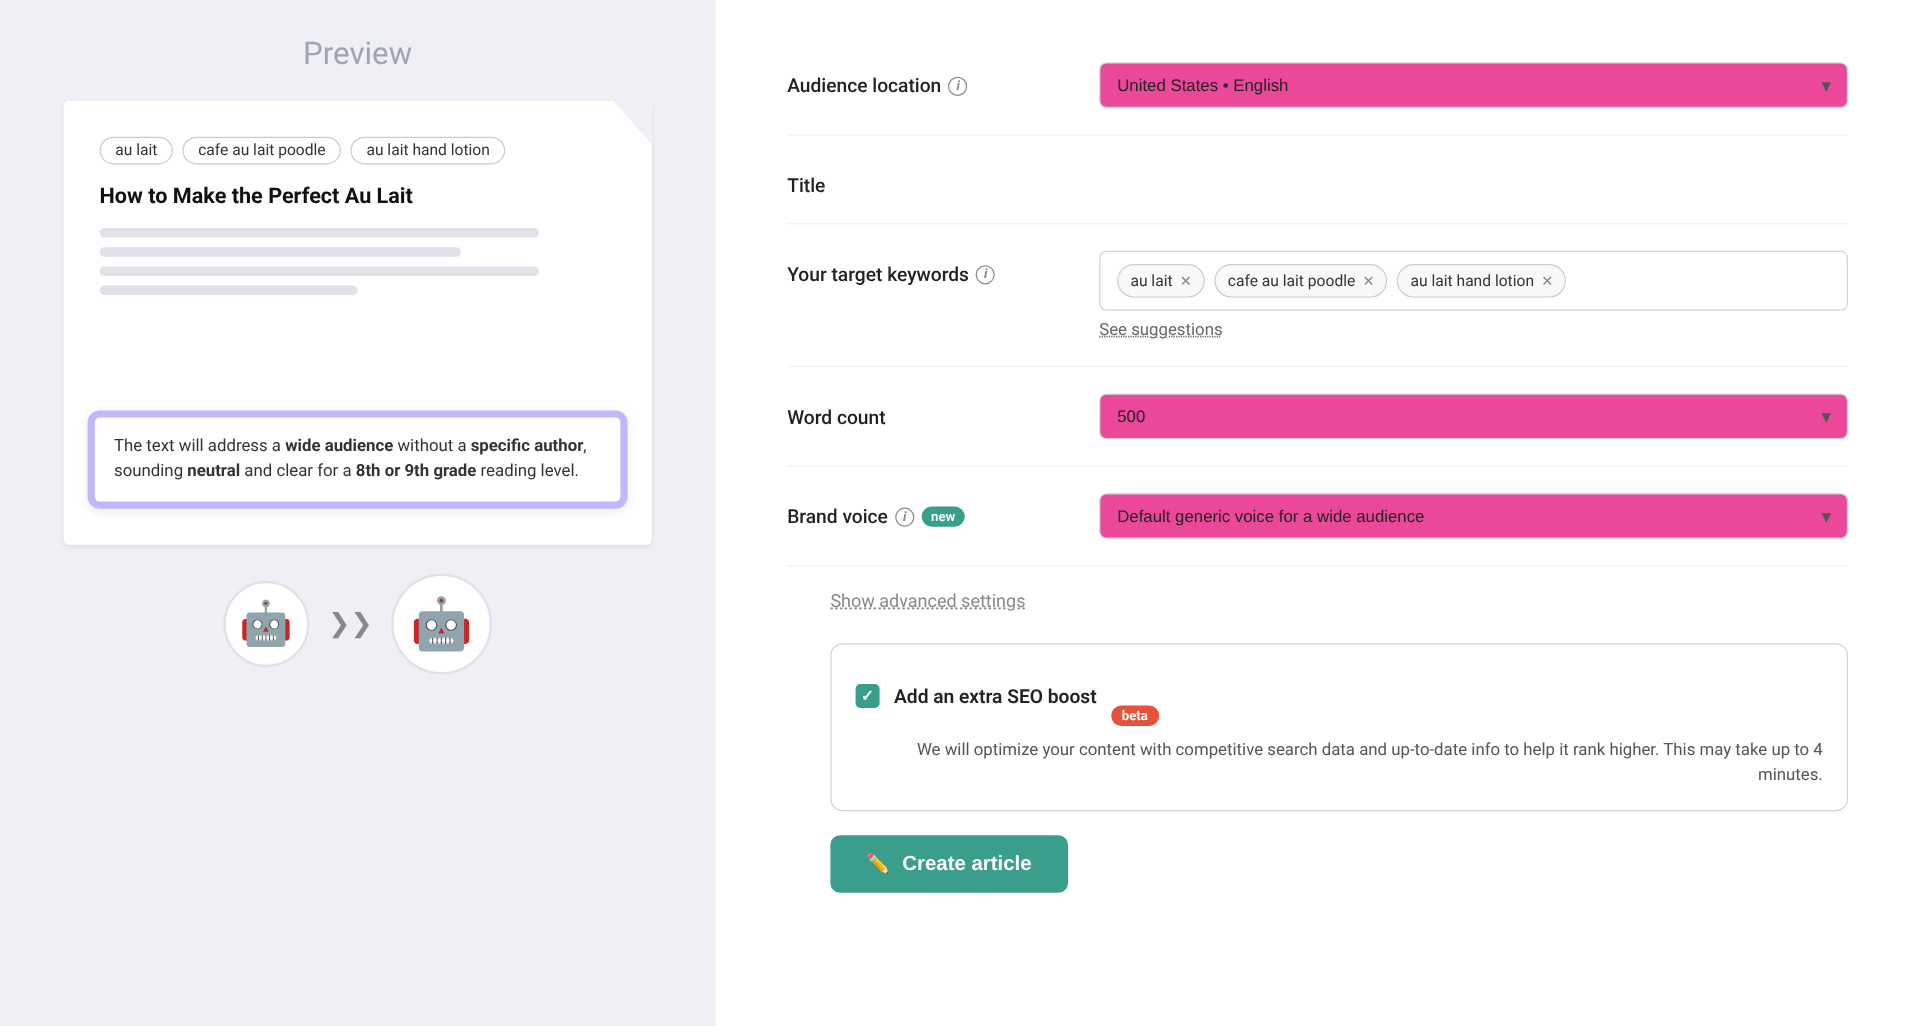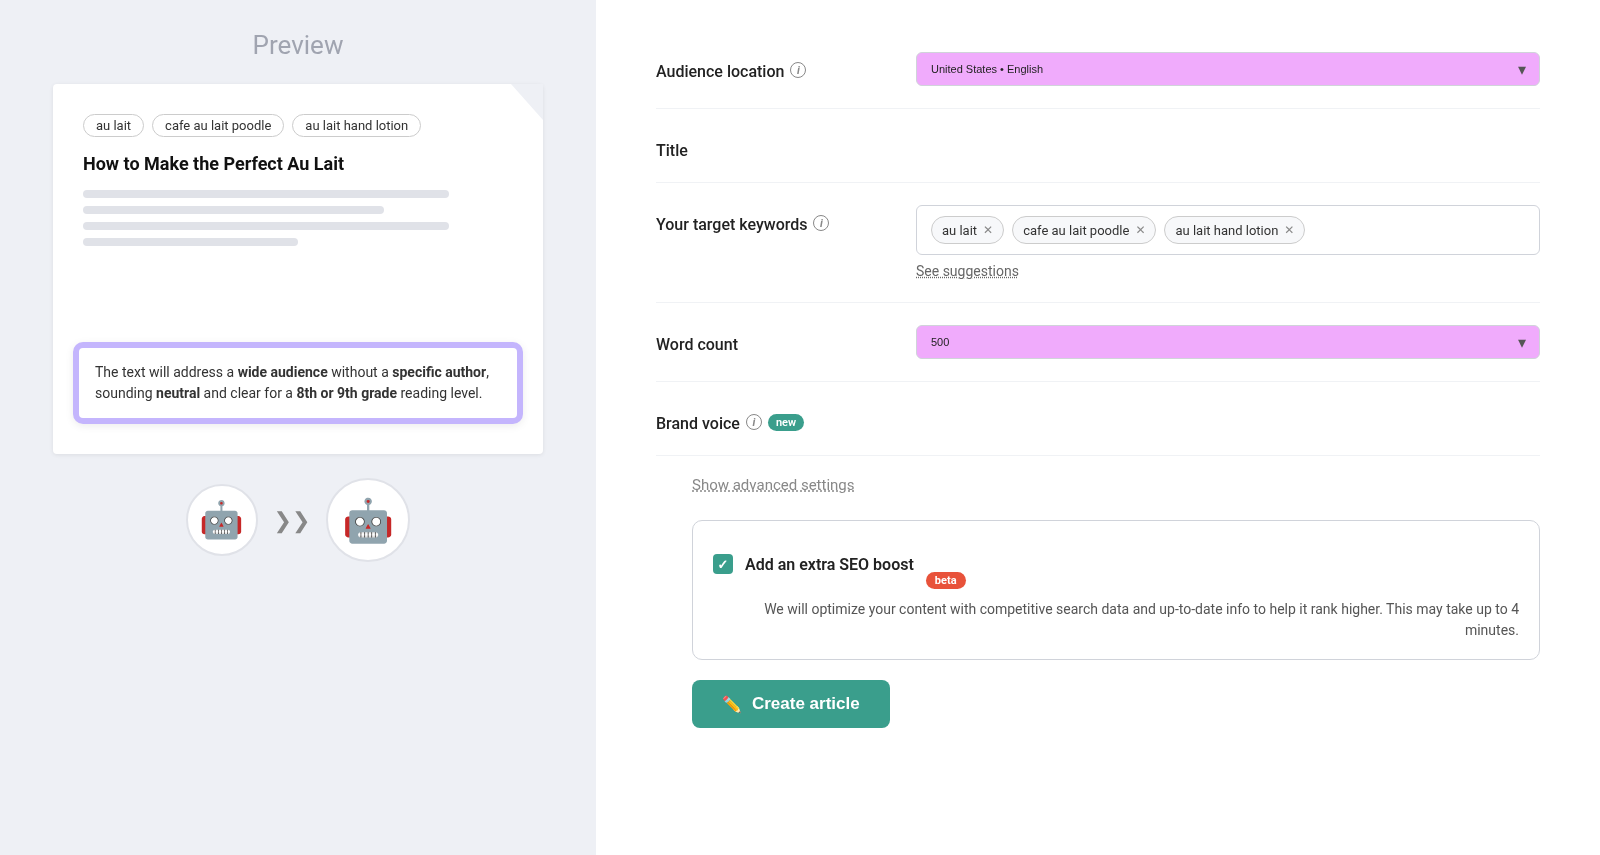--- a/index.html
+++ b/index.html
@@ -154,21 +154,21 @@
       border-bottom: none;
     }
 
     .form-label {
       min-width: 220px;
       font-size: 16px;
       color: #222;
       font-weight: 500;
       padding-top: 10px;
       display: flex;
-      align-items: flex-start;
+      align-items: center;
       gap: 6px;
     }
 
     .info-icon {
       width: 16px;
       height: 16px;
       border-radius: 50%;
       border: 1.5px solid #888;
       display: inline-flex;
       align-items: center;
@@ -191,23 +191,23 @@
 
     .form-control {
       flex: 1;
     }
 
     .select-box {
       width: 100%;
       border: 1.5px solid #d0d3da;
       border-radius: 6px;
       padding: 10px 40px 10px 14px;
-      font-size: 11px;
+      font-size: 14px;
       color: #222;
-      background: #f0abfc;
+      background: #ec4899;
       appearance: none;
       cursor: pointer;
       position: relative;
     }
 
     .select-wrapper {
       position: relative;
       width: 100%;
     }
 
@@ -463,20 +463,29 @@
       </div>
     </div>
   </div>
 
   <div class="form-row">
     <div class="form-label">
       <span>Brand voice</span>
       <span class="info-icon">i</span>
       <span class="new-badge">new</span>
     </div>
+    <div class="form-control">
+      <div class="select-wrapper">
+        <select class="select-box">
+          <option>Default generic voice for a wide audience</option>
+          <option>Professional</option>
+          <option>Casual</option>
+        </select>
+      </div>
+    </div>
   </div>
 
   <div class="bottom-section">
     <span class="show-advanced">Show advanced settings</span>
 
     
     <div class="seo-boost-box">
       <div class="seo-boost-header">
         <div class="checkbox-teal"></div>
         <span class="seo-boost-title">Add an extra SEO boost</span>

